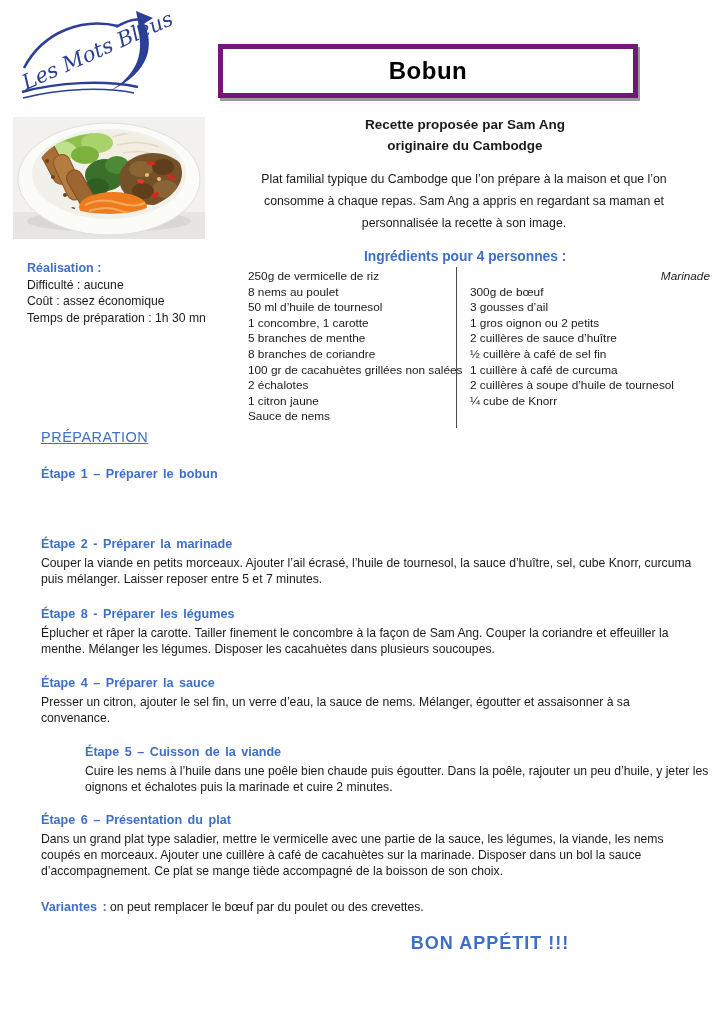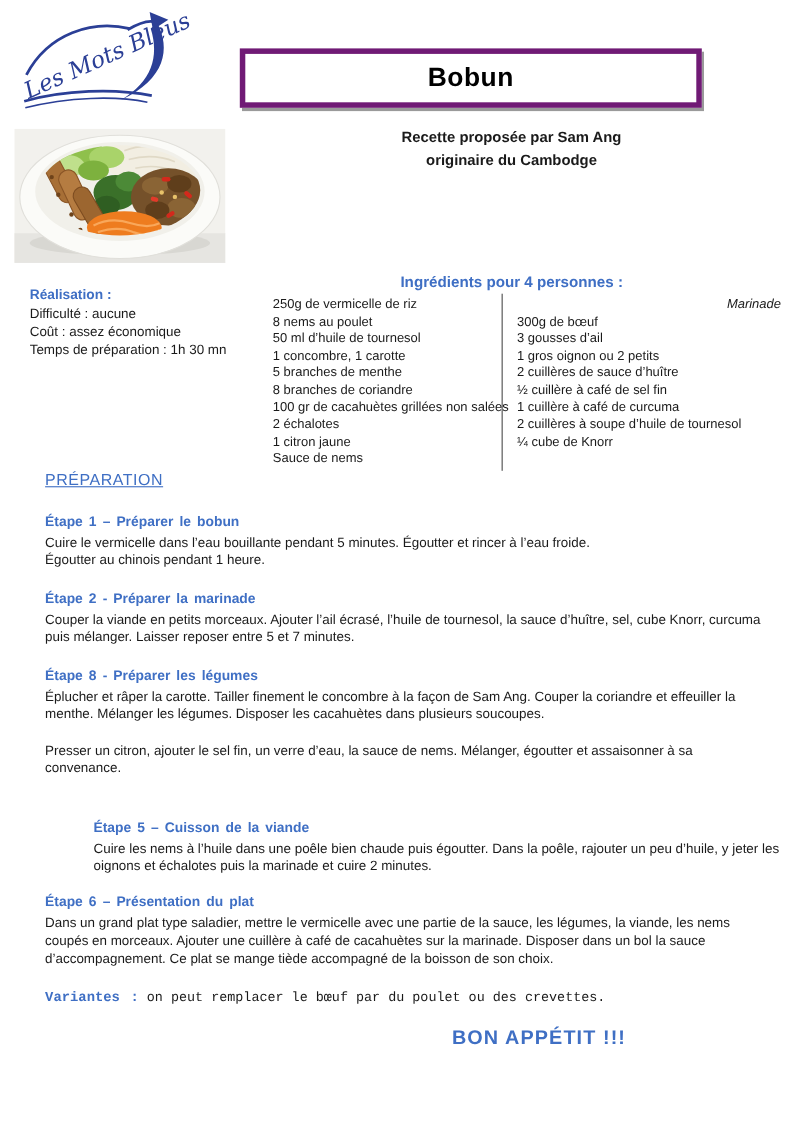--- a/index.html
+++ b/index.html
@@ -49,21 +49,21 @@
   .prep-heading{
     position:absolute;left:41px;top:429px;
     font-weight:normal;font-size:14.5px;text-decoration:underline;
     letter-spacing:0.5px;
   }
   .step{position:absolute;left:41px;width:656px;}
   .step .step-title{font-weight:bold;font-size:12.6px;line-height:18px;margin-bottom:2px;word-spacing:2px;}
   .step .step-body{font-size:12.2px;line-height:16px;white-space:pre-line;}
   .step1{top:465px;} .step2{top:535px;} .step3{top:605px;}
   .step4{top:674px;} .step5{top:743px;margin-left:44px;} .step6{top:811px;}
-  .variantes{position:absolute;left:41px;top:900px;width:656px;font-size:12.2px;font-family:Liberation Mono, monospace;}
+  .variantes{position:absolute;left:41px;top:900px;width:656px;font-size:12.2px;}
   .variantes .label{font-weight:bold;font-size:12.6px;word-spacing:2px;}
   .footer{
     position:absolute;left:370px;top:933px;width:240px;
     text-align:center;font-weight:bold;font-size:18px;letter-spacing:1px;
   }
 </style>
 </head>
 <body>
 
 <div class="page">
@@ -142,20 +142,21 @@
         </g>
       </g>
     </svg>
   </div>
 
   <div class="subtitle">
     <div>Recette proposée par Sam Ang</div>
     <div>originaire du Cambodge</div>
   </div>
 
+  <div class="description">Plat familial typique du Cambodge que l’on prépare à la maison et que l’on consomme à chaque repas. Sam Ang a appris en regardant sa maman et personnalisée la recette à son image.</div>
 
   <div class="realisation">
     <div class="head blue">Réalisation :</div>
     <div>Difficulté : aucune</div>
     <div>Coût : assez économique</div>
     <div>Temps de préparation : 1h 30 mn</div>
   </div>
 
   <div class="ing-heading blue">Ingrédients pour 4 personnes :</div>
 
@@ -183,32 +184,31 @@
     <div>½ cuillère à café de sel fin</div>
     <div>1 cuillère à café de curcuma</div>
     <div>2 cuillères à soupe d’huile de tournesol</div>
     <div>¼ cube de Knorr</div>
   </div>
 
   <div class="prep-heading blue">PRÉPARATION</div>
 
   <div class="step step1">
     <div class="step-title blue">Étape 1 – Préparer le bobun</div>
-    <div class="step-body">Cuire le vermicelle dans l’eau bouillante pendant 5 minutes. Égoutter et rincer à l’eau froide.
-Égoutter au chinois pendant 1 heure.</div>
   </div>
   <div class="step step2">
     <div class="step-title blue">Étape 2 - Préparer la marinade</div>
     <div class="step-body">Couper la viande en petits morceaux. Ajouter l’ail écrasé, l’huile de tournesol, la sauce d’huître, sel, cube Knorr, curcuma puis mélanger. Laisser reposer entre 5 et 7 minutes.</div>
   </div>
   <div class="step step3">
     <div class="step-title blue">Étape 8 - Préparer les légumes</div>
     <div class="step-body">Éplucher et râper la carotte. Tailler finement le concombre à la façon de Sam Ang. Couper la coriandre et effeuiller la menthe. Mélanger les légumes. Disposer les cacahuètes dans plusieurs soucoupes.</div>
   </div>
   <div class="step step4">
+    <div class="step-title blue">Étape 4 – Préparer la sauce</div>
     <div class="step-body">Presser un citron, ajouter le sel fin, un verre d’eau, la sauce de nems. Mélanger, égoutter et assaisonner à sa convenance.</div>
   </div>
   <div class="step step5">
     <div class="step-title blue">Étape 5 – Cuisson de la viande</div>
     <div class="step-body">Cuire les nems à l’huile dans une poêle bien chaude puis égoutter. Dans la poêle, rajouter un peu d’huile, y jeter les oignons et échalotes puis la marinade et cuire 2 minutes.</div>
   </div>
   <div class="step step6">
     <div class="step-title blue">Étape 6 – Présentation du plat</div>
     <div class="step-body">Dans un grand plat type saladier, mettre le vermicelle avec une partie de la sauce, les légumes, la viande, les nems coupés en morceaux. Ajouter une cuillère à café de cacahuètes sur la marinade. Disposer dans un bol la sauce d’accompagnement. Ce plat se mange tiède accompagné de la boisson de son choix.</div>
   </div>

